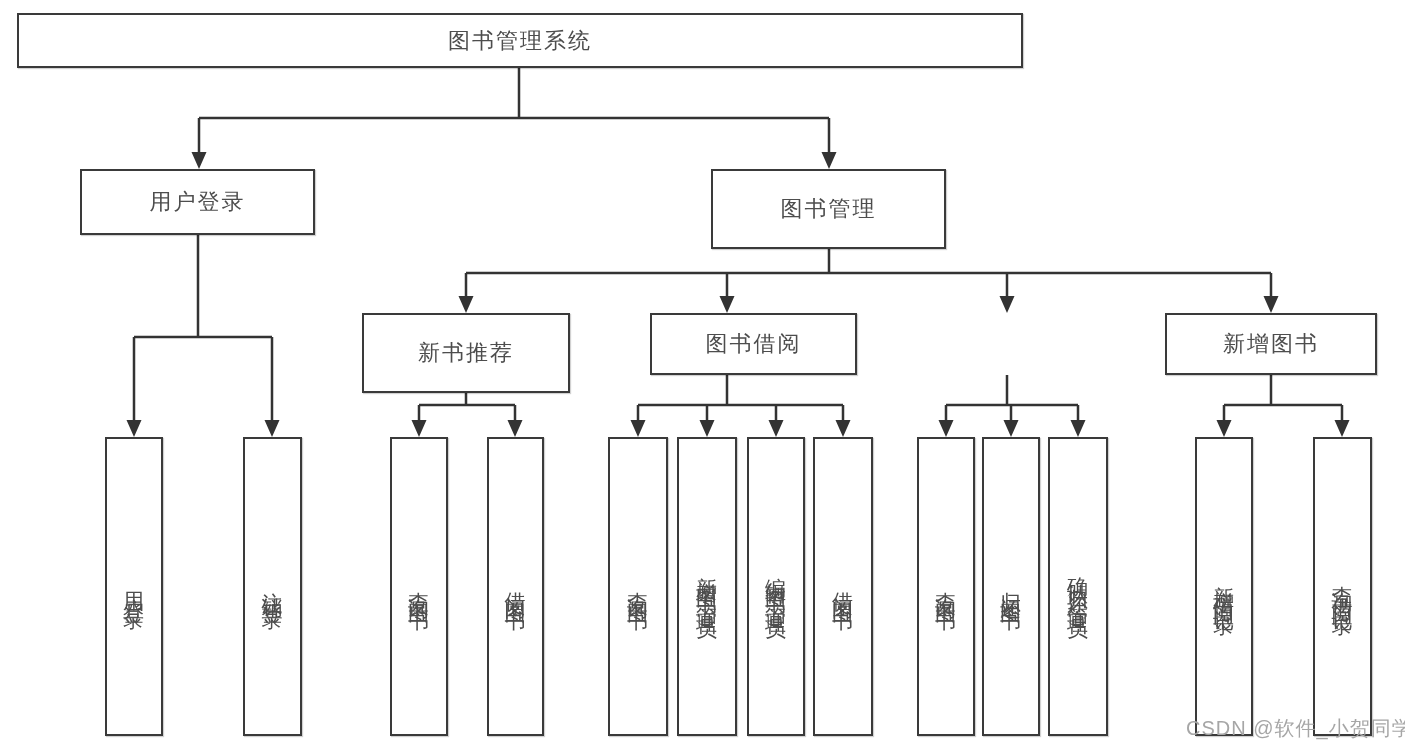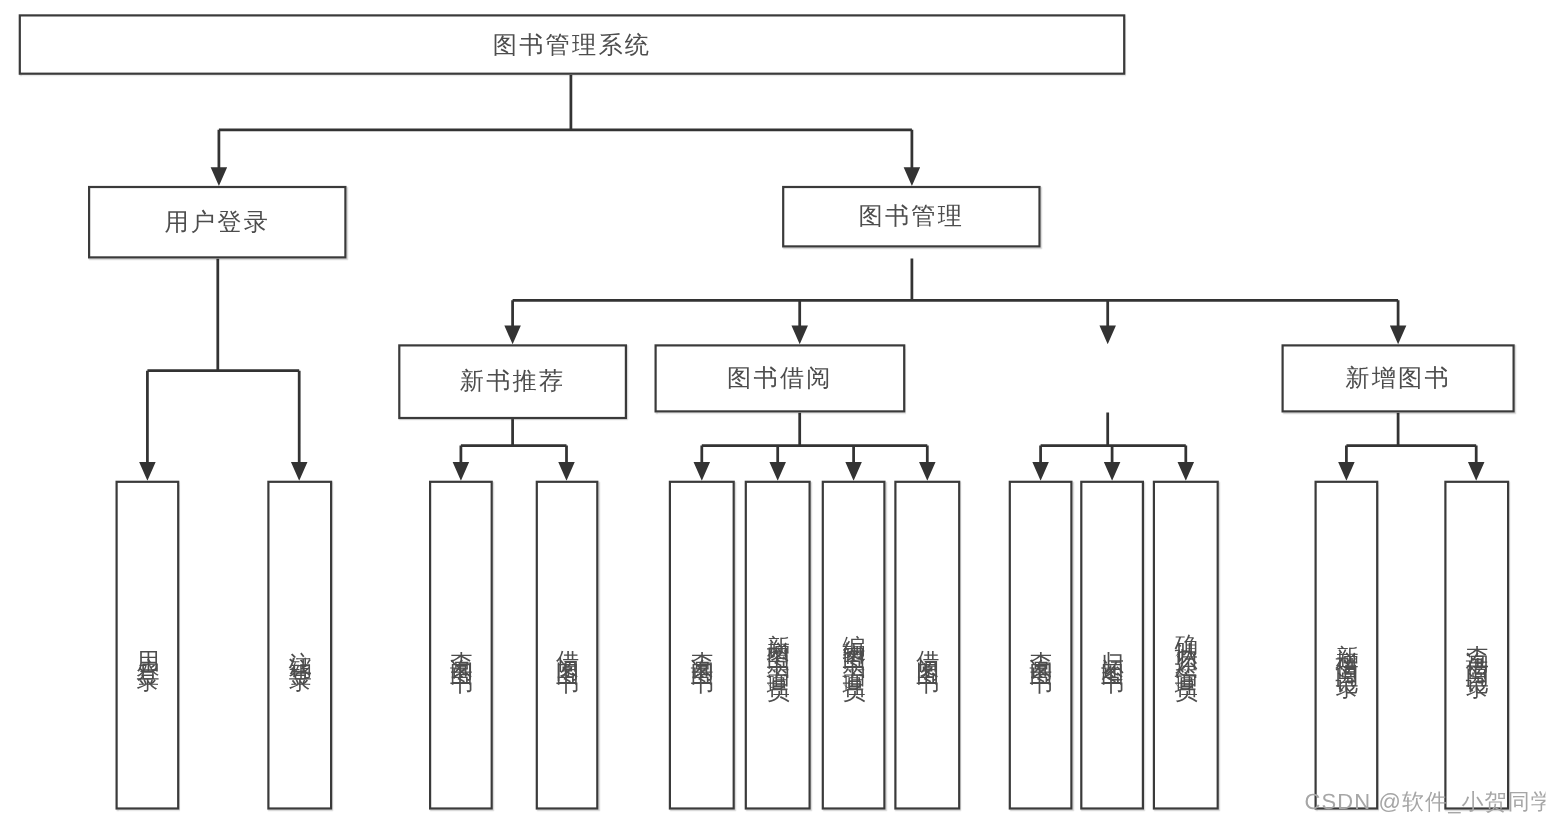--- a/index.html
+++ b/index.html
@@ -86,28 +86,28 @@
       M1216.5 420 L1231.5 420 L1224 437 Z M1334.5 420 L1349.5 420 L1342 437 Z"></path>
   </svg>
 
   <div class="node h" style="left:17px; top:13px; width:1006px; height:55px">
     <span>图书管理系统</span>
   </div>
 
   <div class="node h" style="left:80px; top:169px; width:235px; height:66px">
     <span>用户登录</span>
   </div>
-  <div class="node h" style="left:711px; top:169px; width:235px; height:56px">
+  <div class="node h" style="left:711px; top:169px; width:235px; height:80px">
     <span>图书管理</span>
   </div>
 
-  <div class="node h" style="left:362px; top:313px; width:208px; height:68px">
+  <div class="node h" style="left:362px; top:313px; width:208px; height:80px">
     <span>新书推荐</span>
   </div>
-  <div class="node h" style="left:595px; top:313px; width:228px; height:62px">
+  <div class="node h" style="left:650px; top:313px; width:207px; height:62px">
     <span>图书借阅</span>
   </div>
   <div class="node h" style="left:1165px; top:313px; width:212px; height:62px">
     <span>新增图书</span>
   </div>
 
   <div class="node v" style="left:105px; top:437px; width:58px; height:299px">
     <span>用户登录</span>
   </div>
   <div class="node v" style="left:243px; top:437px; width:59px; height:299px">

